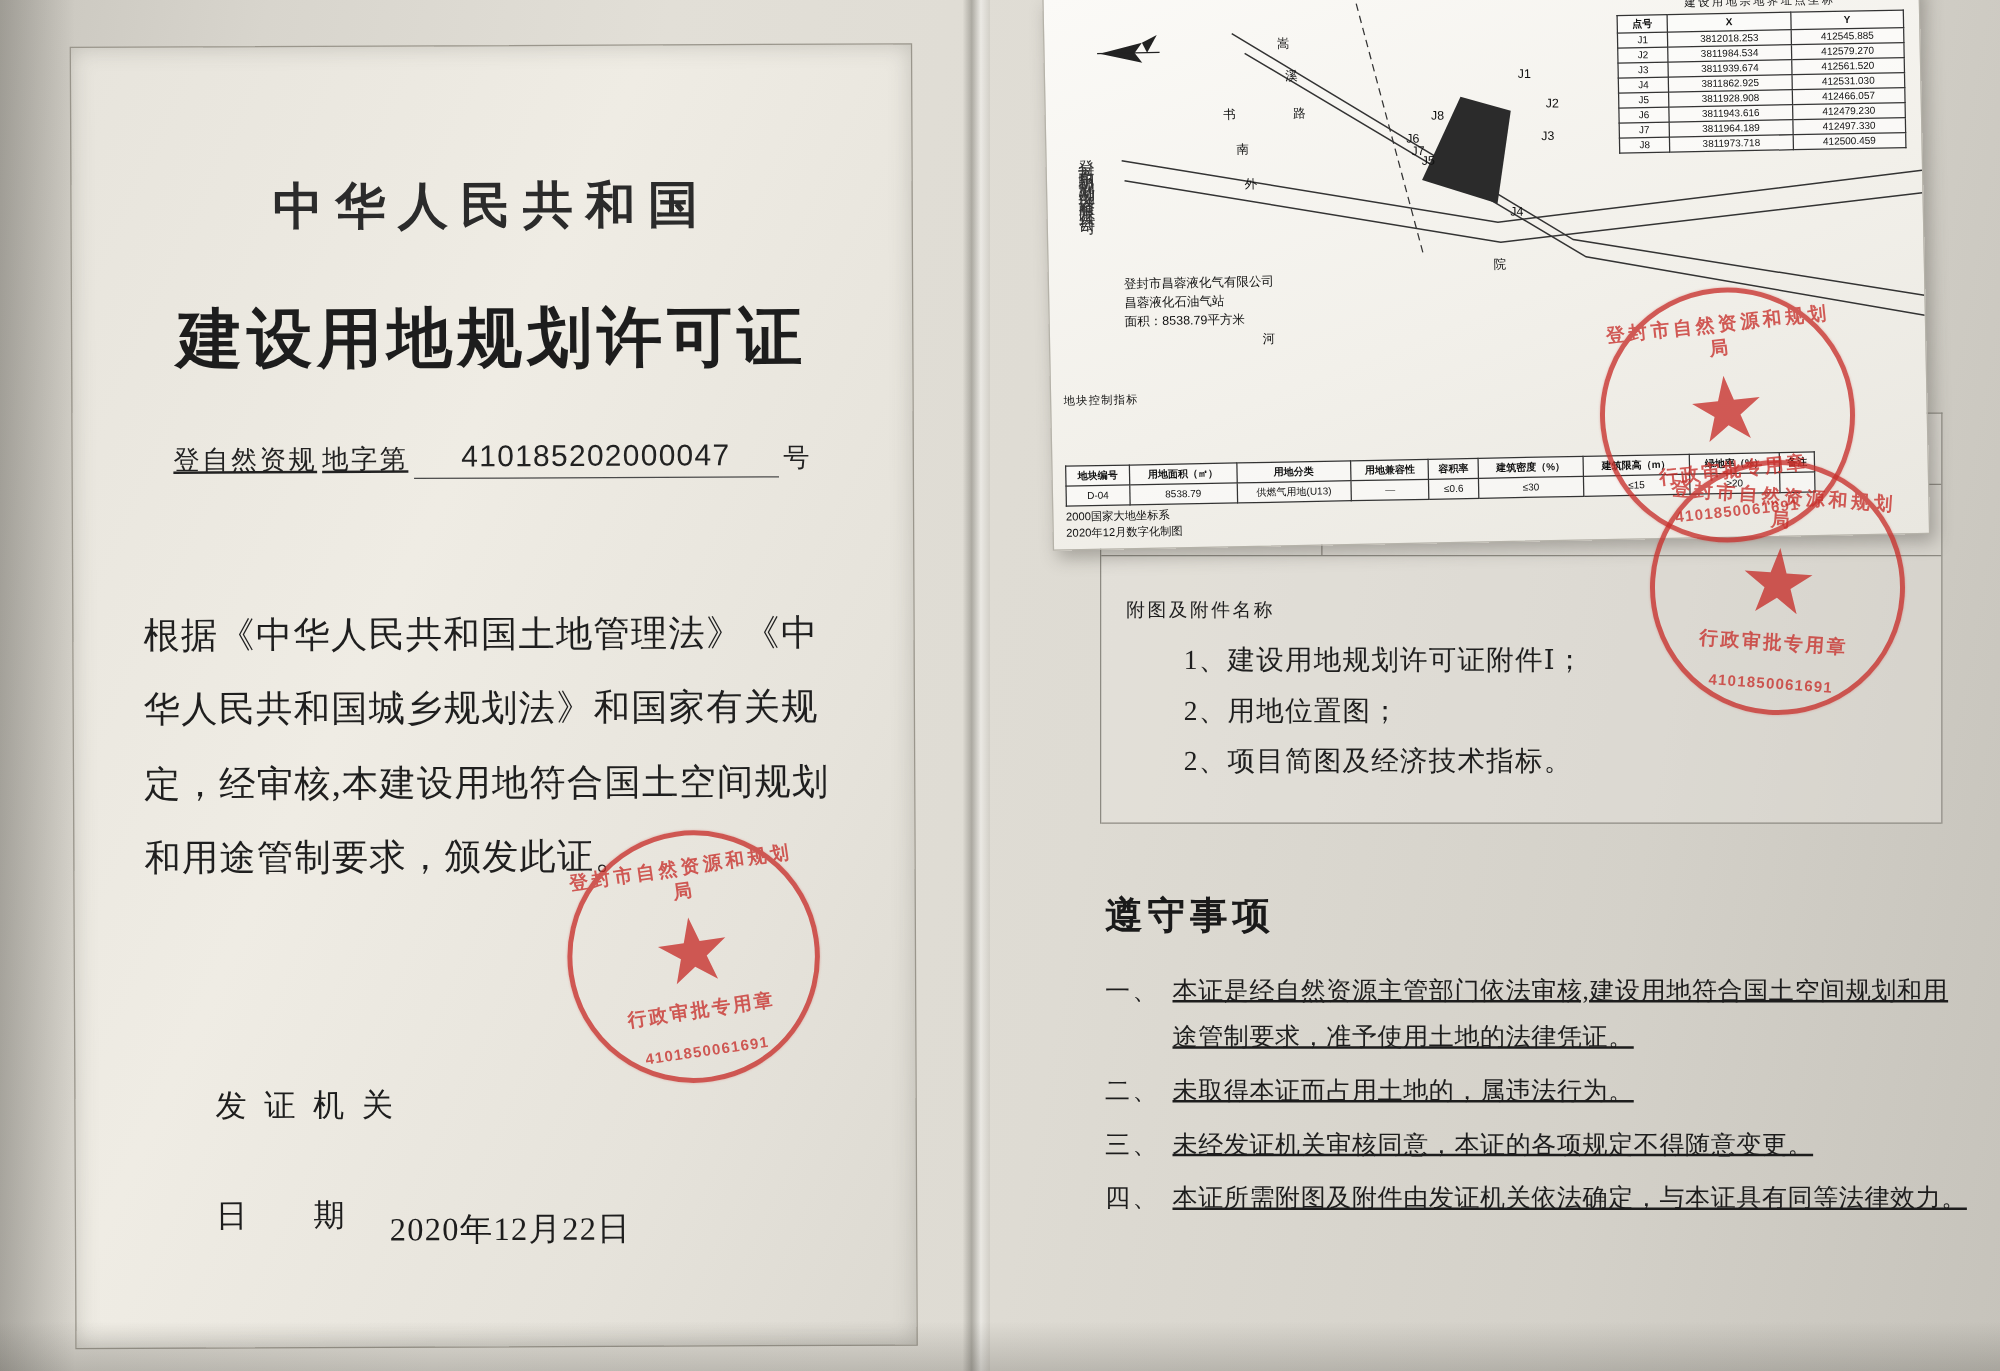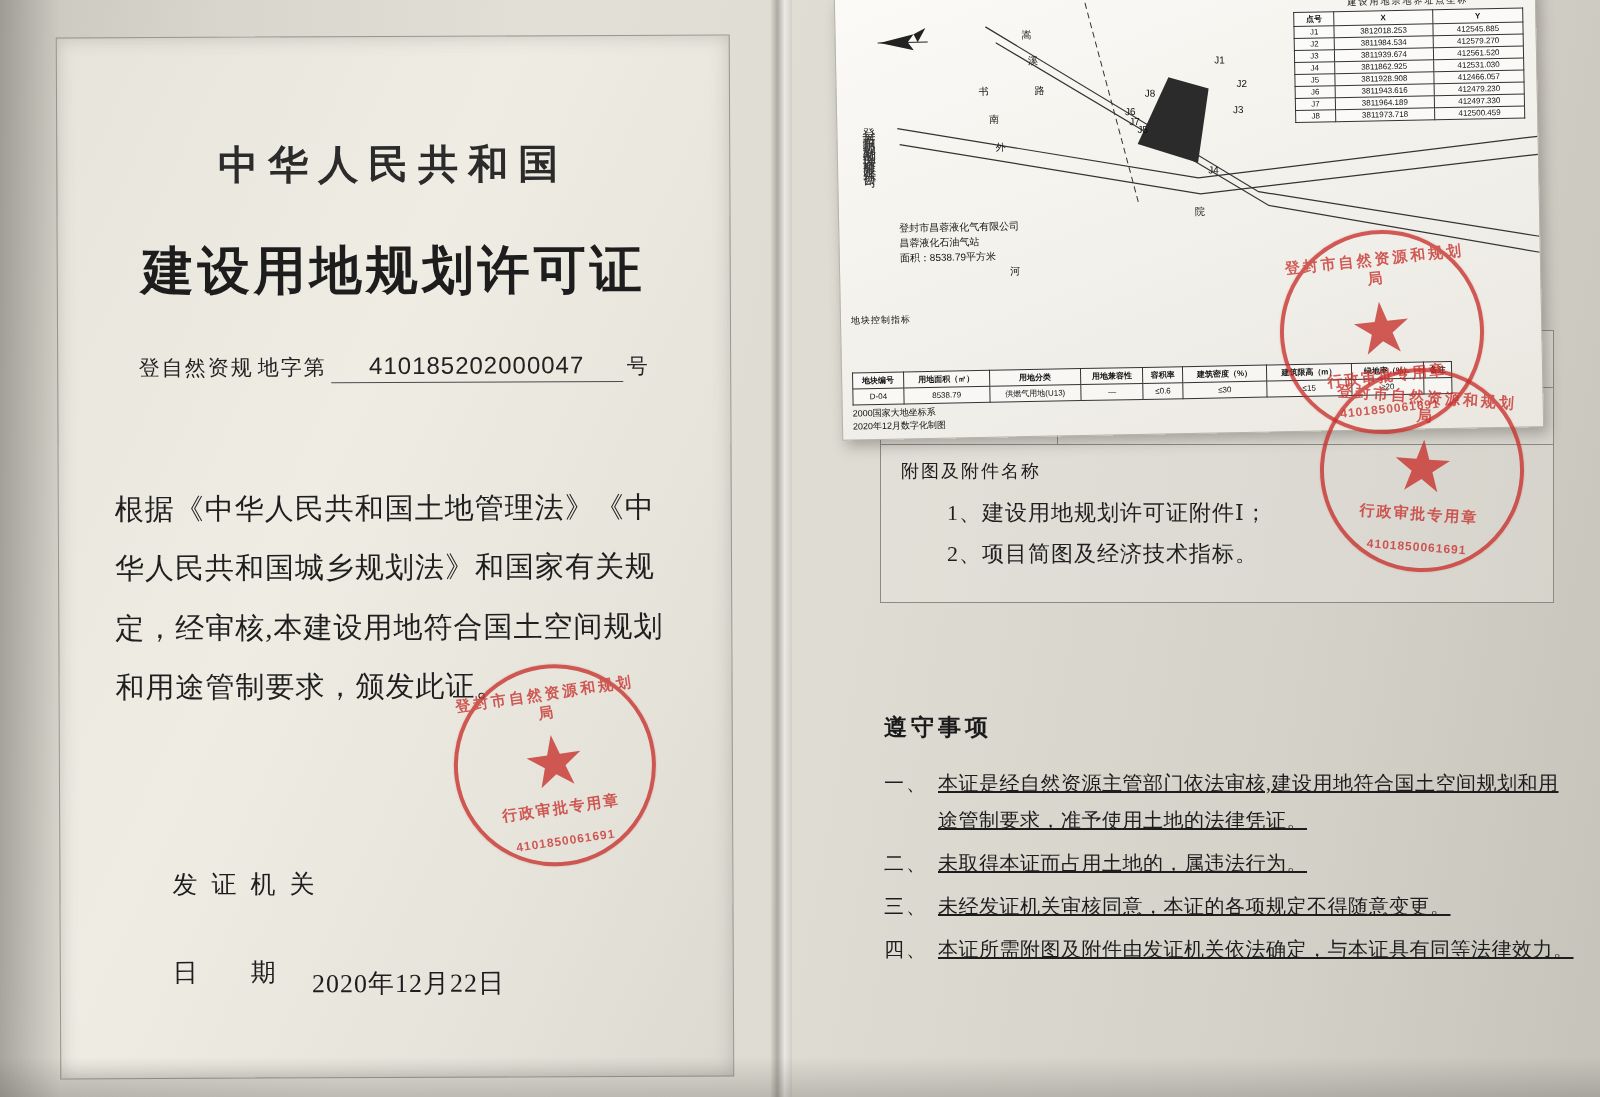--- a/index.html
+++ b/index.html
@@ -46,21 +46,21 @@
     margin-top:36px;
   }
   .title{
     font-size:52px;letter-spacing:4px;color:#1d1d1d;font-weight:700;
     margin-top:44px;
   }
   .numline{
     margin-top:46px;display:flex;align-items:flex-end;justify-content:center;
     font-size:21px;color:#222;gap:4px;
   }
-  .numline .lbl{letter-spacing:2px;padding-bottom:2px;}
+  .numline .lbl{letter-spacing:2px;padding-bottom:2px;text-decoration:underline;}
   .numline .blank{
     border-bottom:1.3px solid #4a4a4a;min-width:272px;
     font-size:24px;letter-spacing:1px;padding:0 10px 2px 10px;
     font-family:"Liberation Sans",sans-serif;
   }
   .numline .suffix{padding-bottom:2px;letter-spacing:2px;}
   .body-text{
     margin-top:96px;text-align:left;font-size:29px;line-height:2.05;
     color:#1f1f1f;letter-spacing:1px;text-indent:0;
   }
@@ -110,28 +110,28 @@
   .trow{display:flex;border-bottom:1.4px solid #8d8a82;min-height:56px;align-items:center;}
   .tcell-l{
     width:176px;min-height:56px;display:flex;align-items:center;justify-content:center;
     font-size:22px;letter-spacing:3px;color:#1f1f1f;border-right:1.4px solid #8d8a82;
     align-self:stretch;
   }
   .tcell-r{flex:1;padding:12px 22px;font-size:22px;color:#1f1f1f;letter-spacing:1px;}
   .attach-box{
     border-bottom:1.4px solid #8d8a82;padding:14px 0 28px 0;
   }
-  .attach-title{font-size:18px;letter-spacing:2px;padding-left:20px;color:#1f1f1f;}
+  .attach-title{font-size:15px;letter-spacing:2px;padding-left:20px;color:#1f1f1f;margin-top:20px;}
   .attach-list{margin:10px 0 0 0;padding-left:66px;font-size:22px;line-height:1.85;color:#1f1f1f;letter-spacing:1px;}
   .attach-list div{margin:0;}
 
   .rules{
     position:absolute;left:84px;top:712px;width:690px;
   }
-  .rules-title{font-size:23px;letter-spacing:4px;color:#1a1a1a;font-weight:600;}
+  .rules-title{font-size:30px;letter-spacing:4px;color:#1a1a1a;font-weight:600;}
   .rules-list{margin-top:22px;font-size:20px;line-height:1.85;color:#1d1d1d;letter-spacing:.5px;}
   .rule{display:flex;gap:10px;margin-bottom:6px;}
   .rule .idx{flex:0 0 auto;letter-spacing:2px;}
   .rule .txt{flex:1;text-decoration:underline;}
 
   
   .map-photo{
     position:absolute;left:38px;top:-8px;width:700px;height:440px;
     background:linear-gradient(160deg,#fbfaf7,#f2f0ea 55%,#e9e7e0);
     border:1px solid #b5b2a9;
@@ -213,20 +213,21 @@
         <div class="tcell-r"></div>
       </div>
       <div class="trow">
         <div class="tcell-l">土地取得方式</div>
         <div class="tcell-r">出让</div>
       </div>
       <div class="attach-box">
         <div class="attach-title">附图及附件名称</div>
         <div class="attach-list">
           <div>1、建设用地规划许可证附件Ⅰ；</div>
+          <div>2、用地位置图；</div>
           <div>2、项目简图及经济技术指标。</div>
         </div>
       </div>
     </div>
 
     <div class="rules">
       <div class="rules-title">遵守事项</div>
       <div class="rules-list">
         <div class="rule">
           <span class="idx">一、</span>

